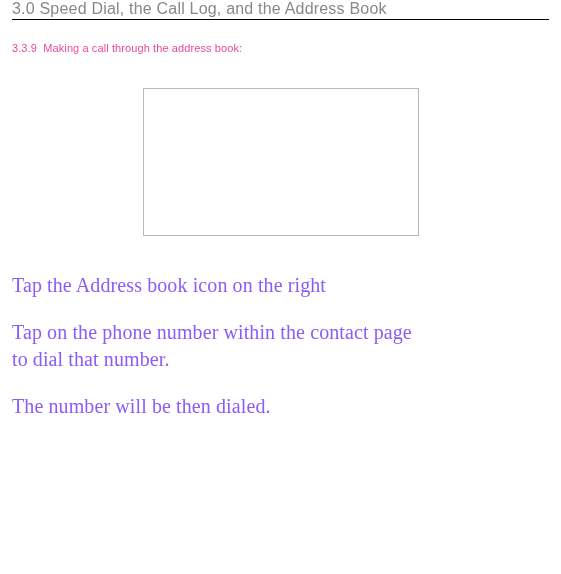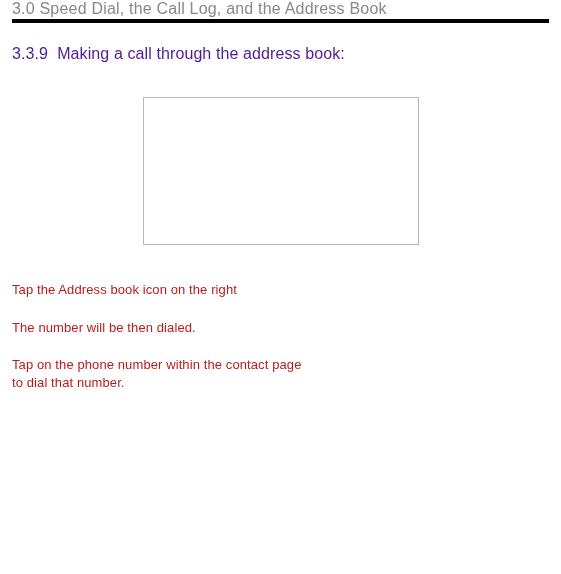--- a/index.html
+++ b/index.html
@@ -9,57 +9,58 @@
     }
     body {
       width: 561px;
       height: 574px;
       background: #ffffff;
       font-family: "Helvetica Neue", Helvetica, Arial, sans-serif;
       padding: 0 12px;
       color: #808080;
     }
     .header-line {
-      border-bottom: 4px solid #000000;
+      border-bottom: 1px solid #000000;
       padding-bottom: 1px;
       margin-bottom: 22px;
     }
     .header-text {
       font-size: 16px;
       color: #888888;
       letter-spacing: 0.2px;
       font-weight: 400;
     }
     .subheading {
-      font-size: 16px;
-      color: #4c1d95;
+      font-size: 11px;
+      color: #ec4899;
       font-weight: 500;
       letter-spacing: 0.1px;
       margin-bottom: 34px;
     }
     .subheading-num {
       font-weight: 500;
     }
     .figure-wrap {
       display: flex;
       justify-content: center;
       margin-bottom: 36px;
     }
     .figure-box {
       width: 276px;
       height: 148px;
       border: 1px solid #b8b8b8;
       background: #ffffff;
     }
     .body-text {
-      font-size: 13px;
-      color: #b91c1c;
+      font-size: 20px;
+      color: #8b5cf6;
       line-height: 1.35;
       letter-spacing: 0.1px;
       font-weight: 400;
+      font-family: Liberation Serif, serif;
     }
     .para {
       margin-bottom: 20px;
     }
   </style>
 </head>
 <body>
 
 <div class="header-line">
   <span class="header-text">3.0 Speed Dial, the Call Log, and the Address Book</span>
@@ -71,19 +72,19 @@
 
 <div class="figure-wrap">
   <div class="figure-box"></div>
 </div>
 
 <div class="body-text">
   <div class="para">
     <span>Tap the Address book icon on the right</span><br>
   </div>
   <div class="para">
-    <span>The number will be then dialed.</span>
+    <span>Tap on the phone number within the contact page</span><br>
+    <span>to dial that number.</span>
   </div>
   <div class="para">
-    <span>Tap on the phone number within the contact page</span><br>
-    <span>to dial that number.</span>
+    <span>The number will be then dialed.</span>
   </div>
 </div>
 
 </body></html>

